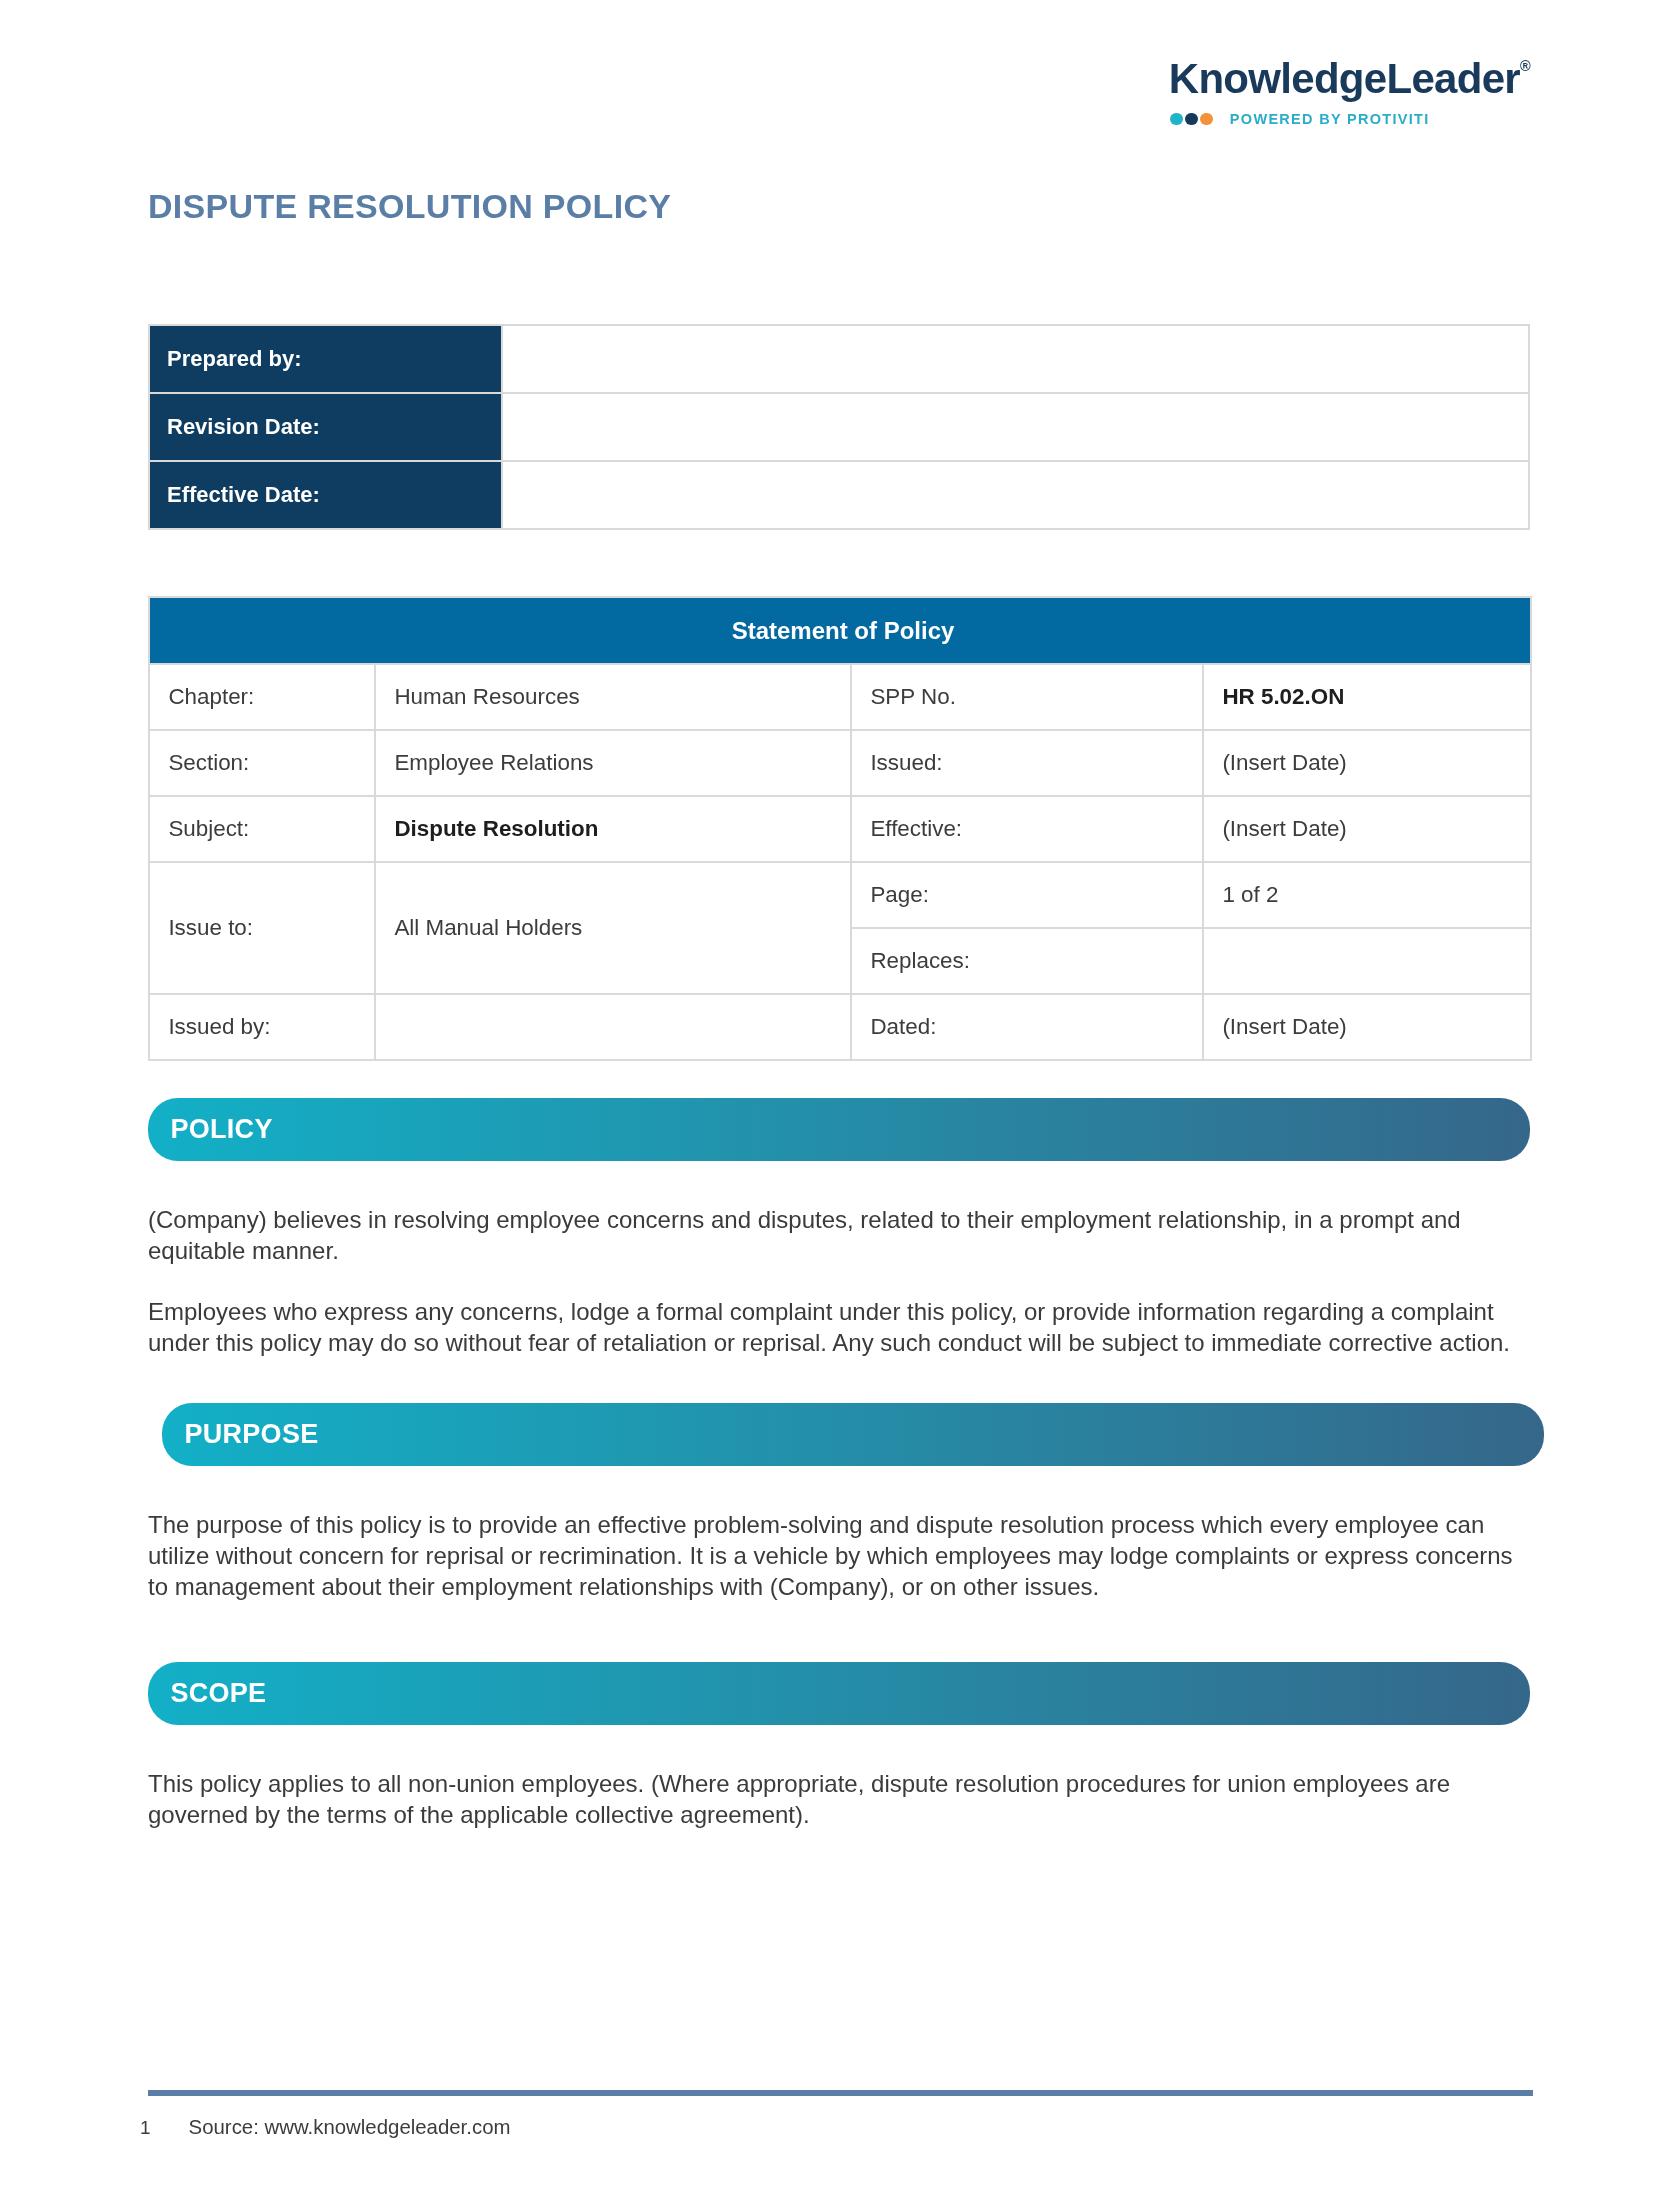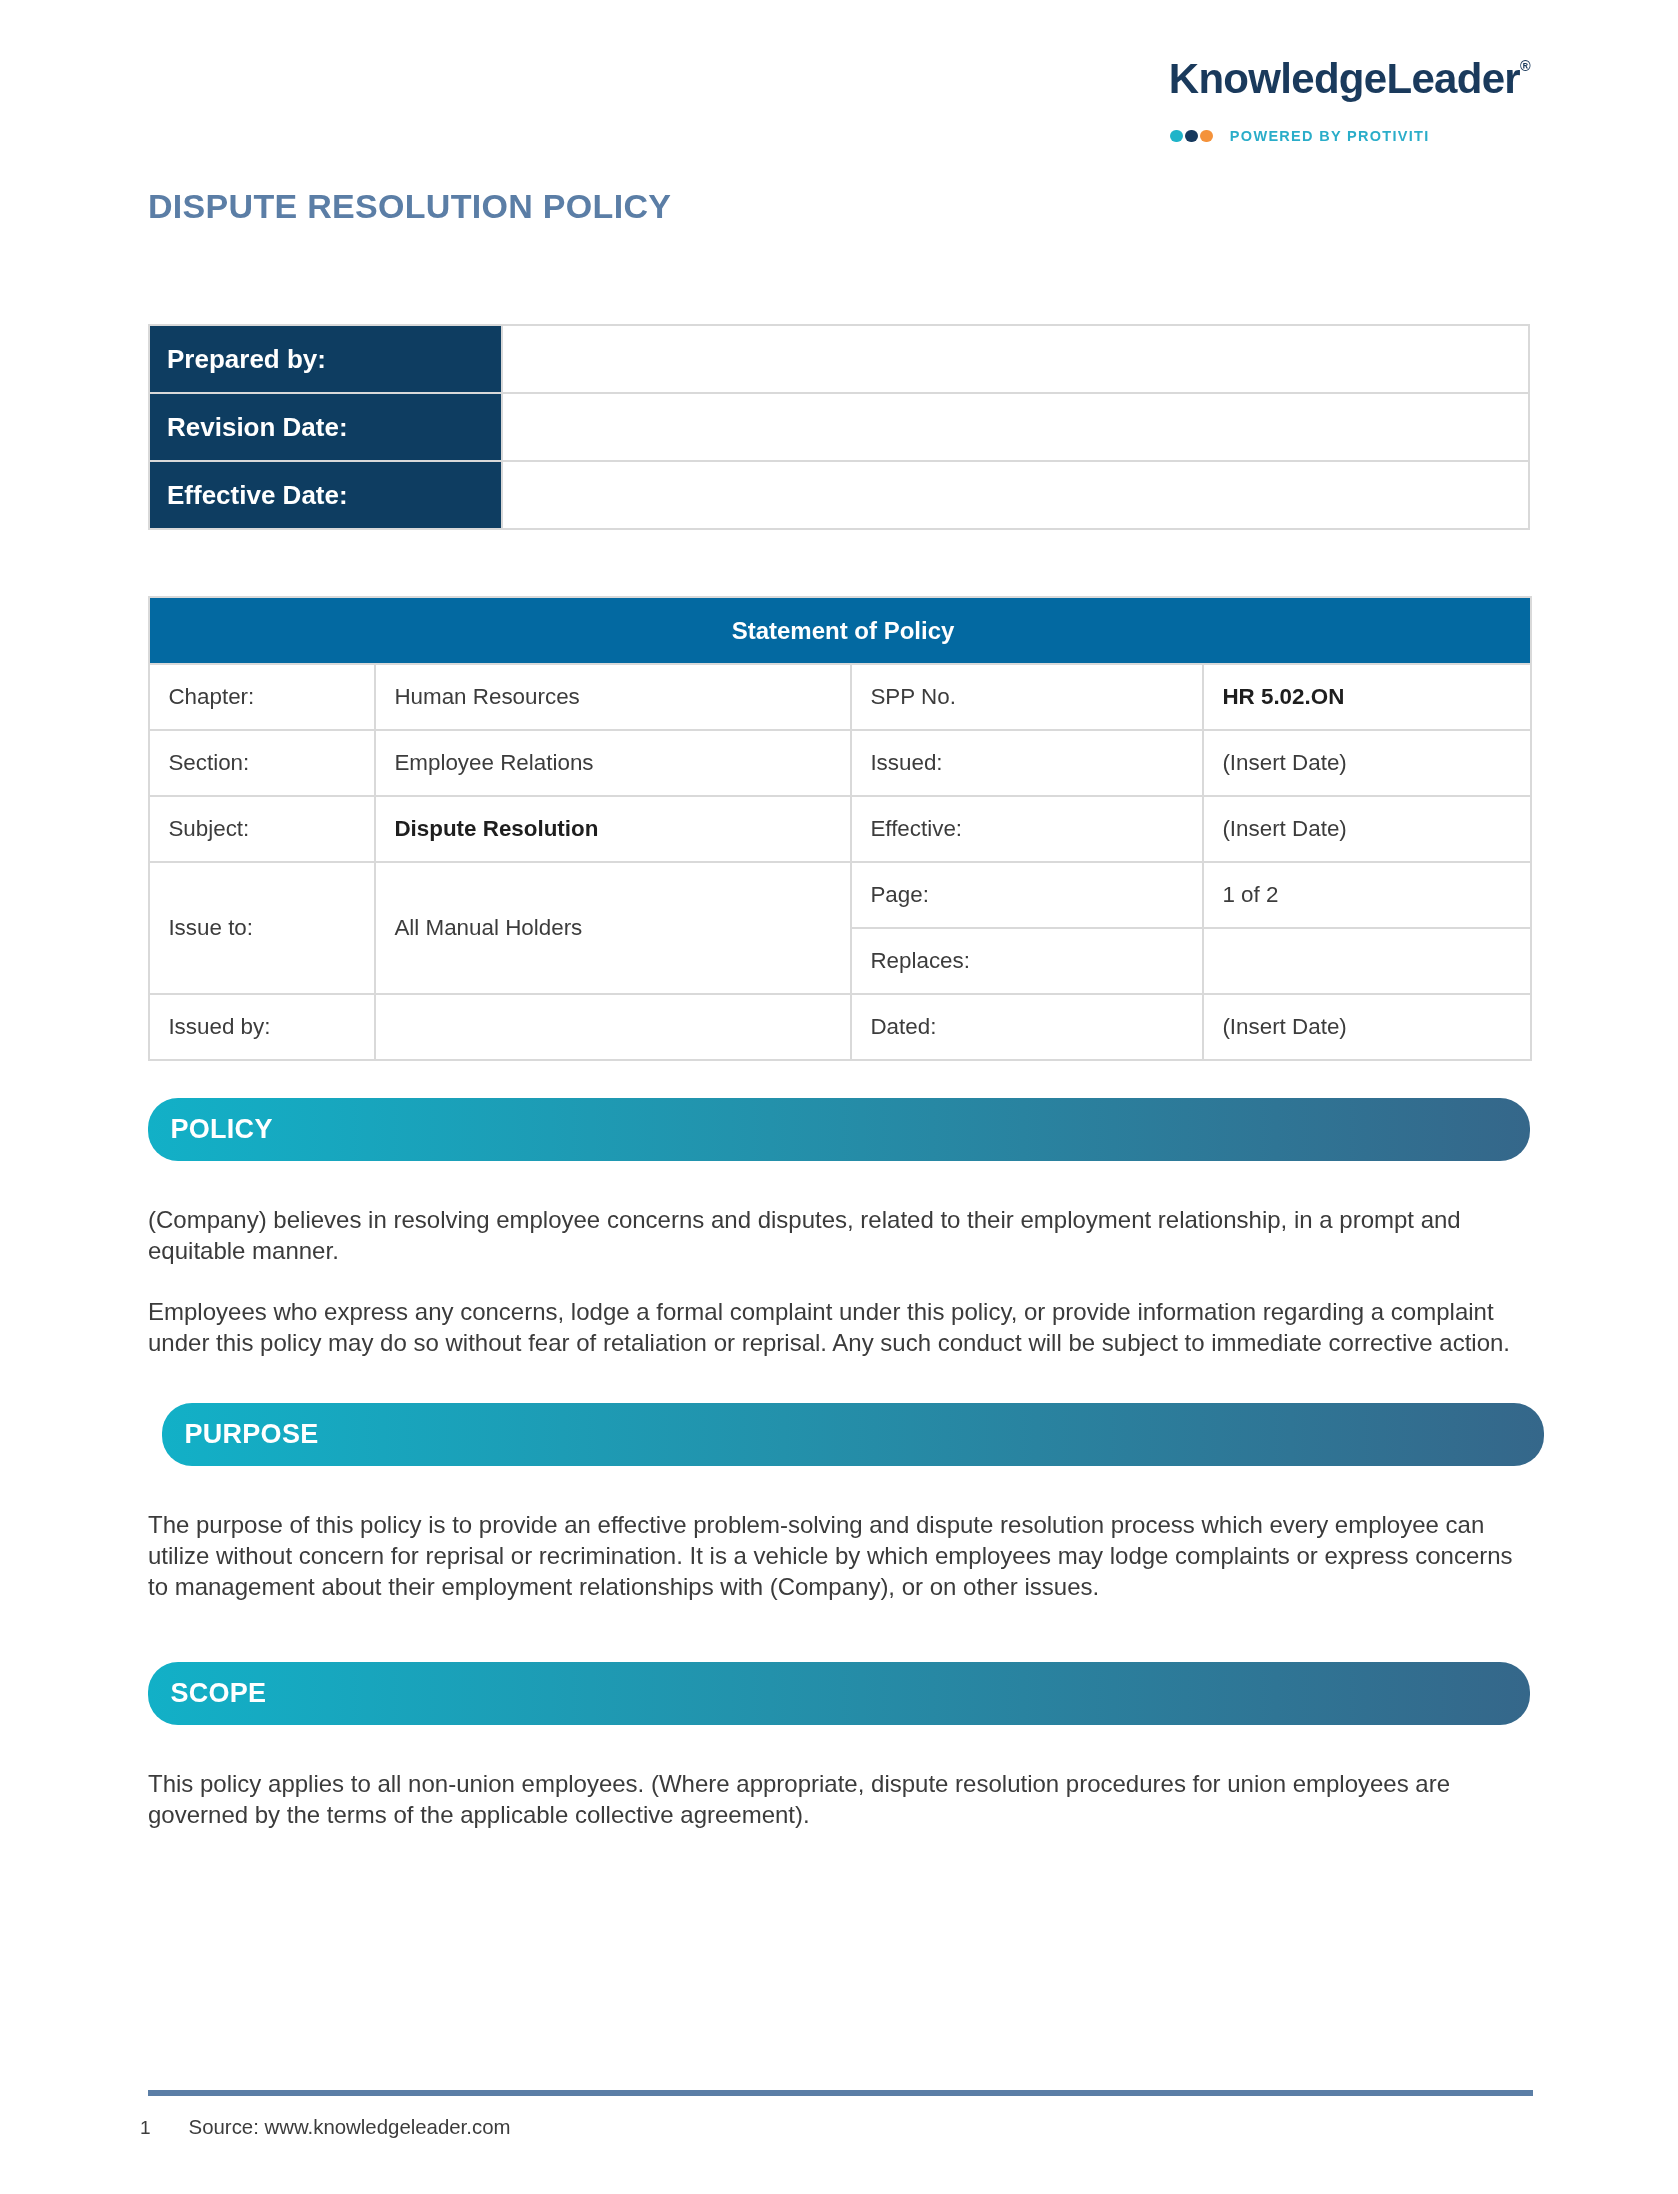--- a/index.html
+++ b/index.html
@@ -35,21 +35,21 @@
     white-space: nowrap;
   }
   .brand sup {
     font-size: 14.5px;
     vertical-align: 22.4px;
     font-weight: bold;
   }
   .logo-sub {
     display: flex;
     align-items: center;
-    margin-top: 28px;
+    margin-top: 11px;
     margin-left: 1.3px;
   }
   .dot {
     width: 12.5px; height: 12.5px;
     border-radius: 50%;
     display: inline-block;
     margin-right: 2.6px;
   }
   .tagline {
     margin-left: 14.5px;
@@ -74,21 +74,21 @@
   table { border-collapse: collapse; width: 1382px; table-layout: fixed; }
   td { border: 2px solid #D9D9D9; vertical-align: middle; }
 
   .prep-table { margin-top: 95px; }
   .prep-table td { height: 68px; }
   .prep-table .plabel {
     width: 353px;
     background: #0E3D61;
     color: #ffffff;
     font-weight: bold;
-    font-size: 26px;
+    font-size: 22px;
     padding-left: 17px;
   }
   .prep-table .pvalue { background: #ffffff; }
 
   .stmt-table { margin-top: 66px; }
   .stmt-table td { height: 66px; font-size: 22.4px; color: #3C3C3C; padding-left: 18.4px; }
   .stmt-table .thdr {
     background: #0369a1;
     color: #ffffff;
     font-weight: bold;

